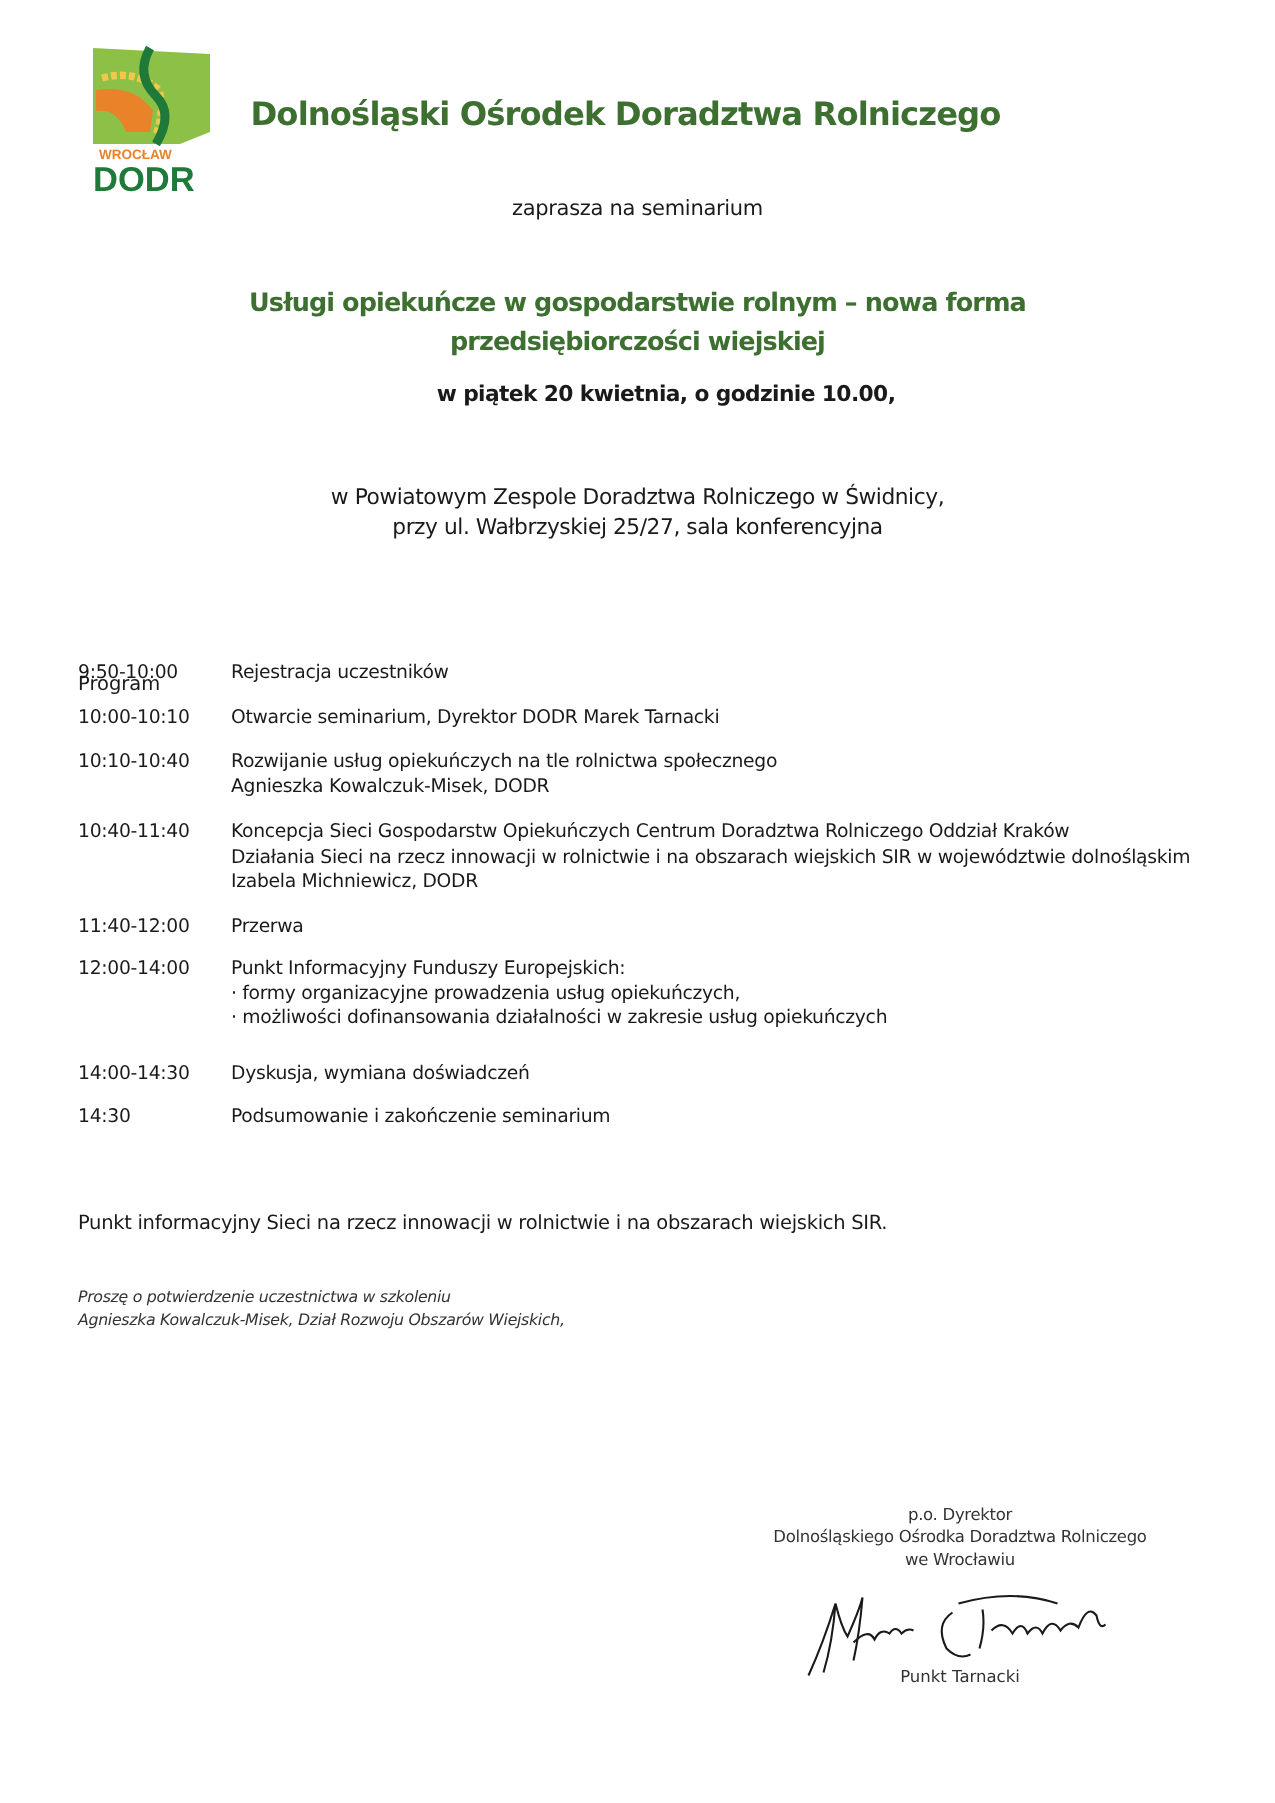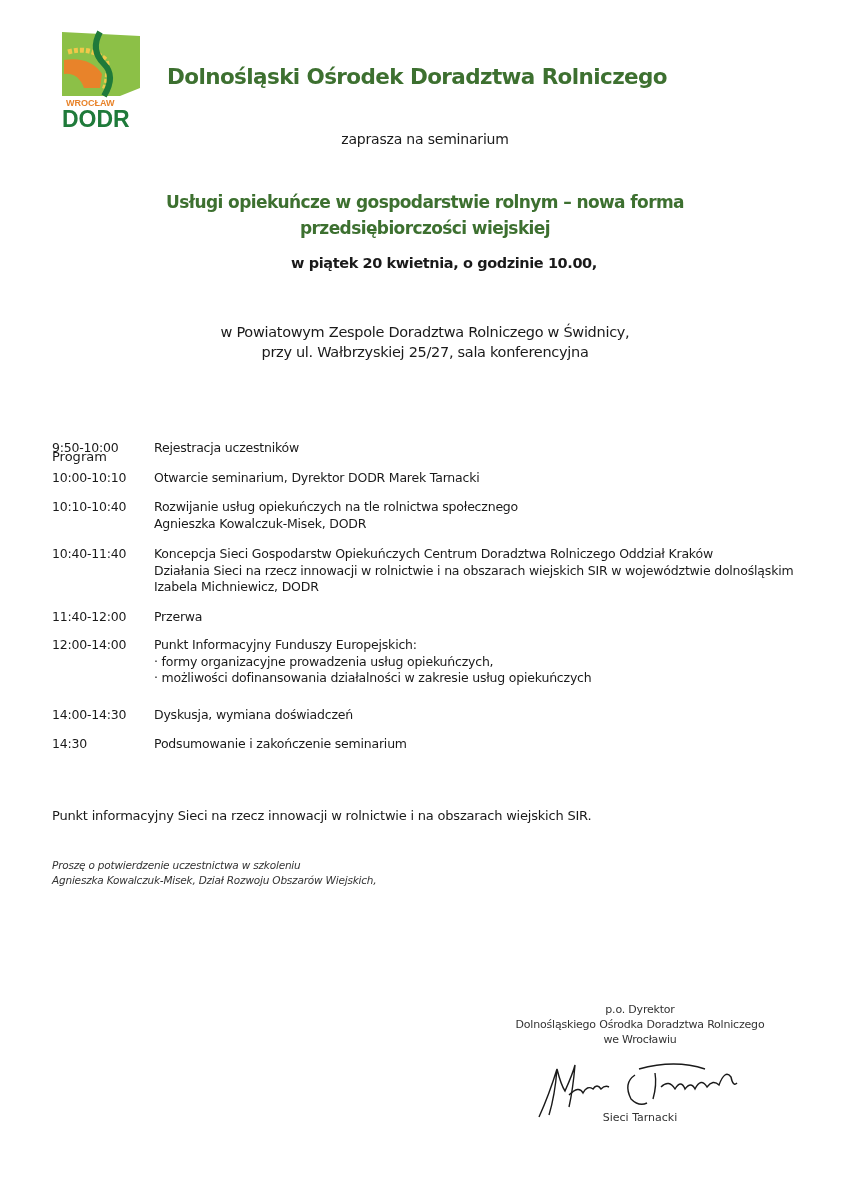--- a/index.html
+++ b/index.html
@@ -126,13 +126,13 @@
 
 <div class="abs signature">
   <svg width="220" height="70" viewBox="0 0 220 70" fill="none" stroke="#1a1a1a" stroke-width="1.4">
     <path d="M4,62 Q14,40 22,14 Q20,40 14,60 M22,14 Q26,30 30,36 Q38,18 40,10 Q38,34 34,52"></path>
     <path d="M34,40 Q44,30 48,38 Q52,30 58,34 Q62,28 66,34 Q70,30 74,32"></path>
     <path d="M100,20 Q88,28 96,44 Q104,52 112,48"></path>
     <path d="M104,14 Q140,4 170,14 M120,18 Q122,30 118,44 M126,32 Q134,24 140,34 Q146,24 150,34 Q156,26 160,34 Q166,22 172,32 Q178,24 184,30 Q190,14 196,22 Q198,32 202,28"></path>
   </svg>
 </div>
 
-<div class="abs signer">Sieci Tarnacki</div>
+<div class="abs signer">Punkt Tarnacki</div>
 
 </body></html>

